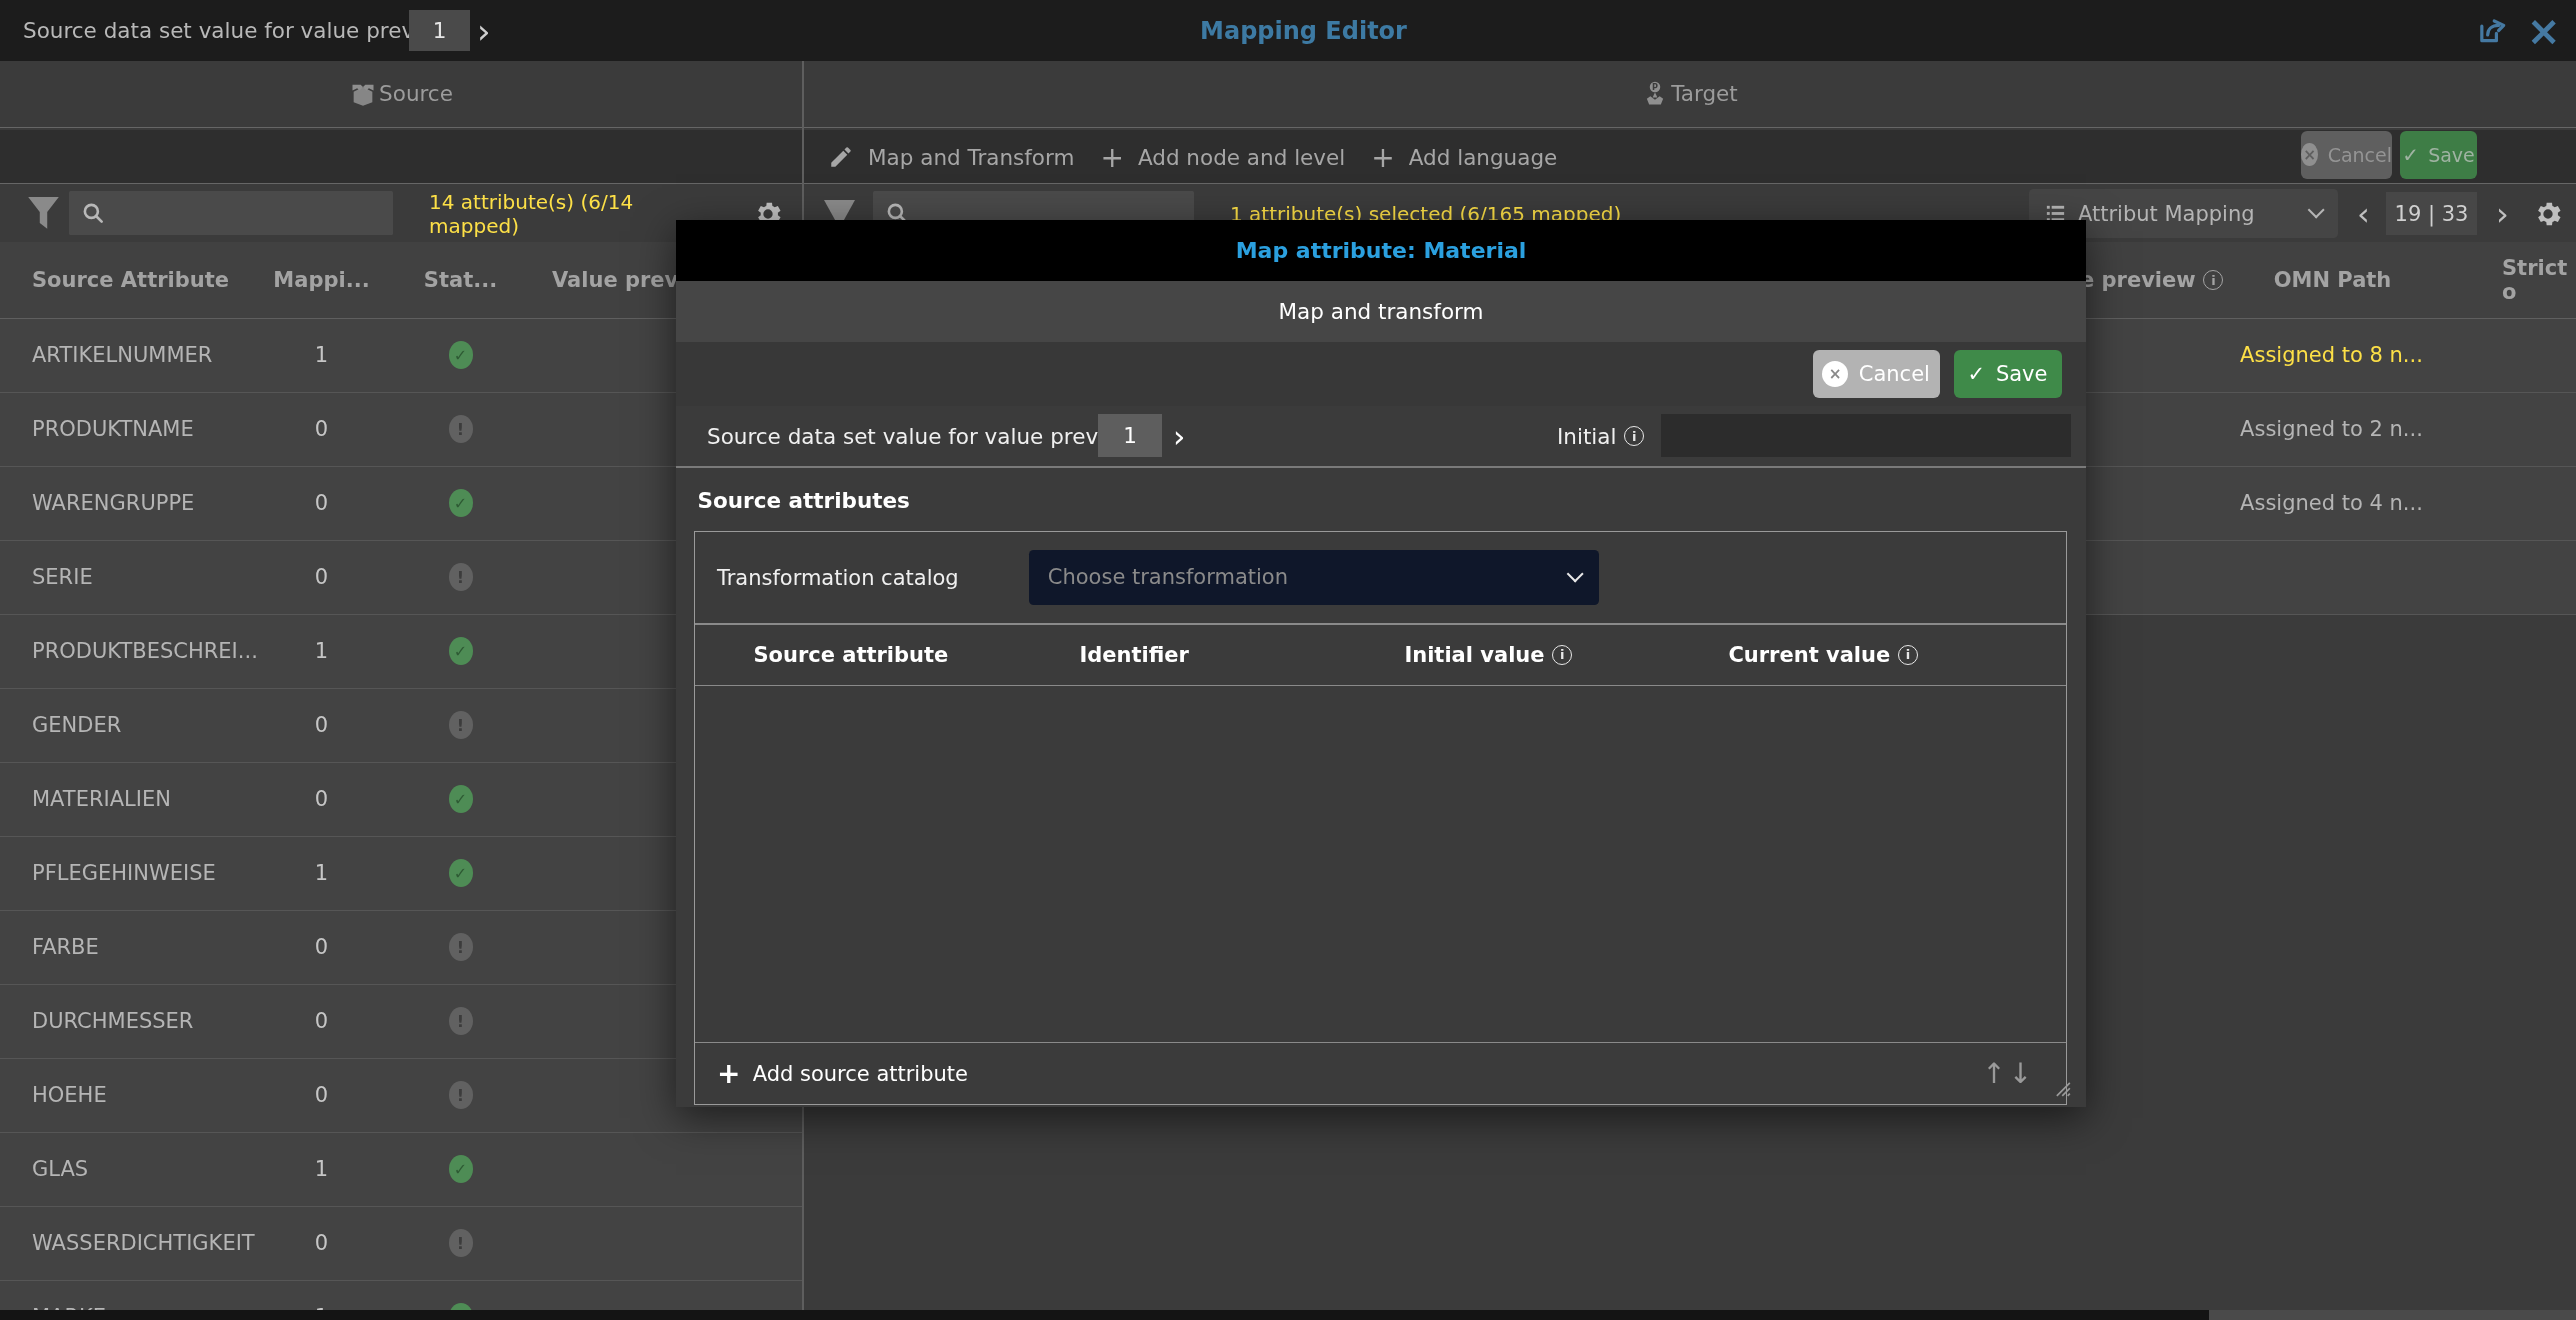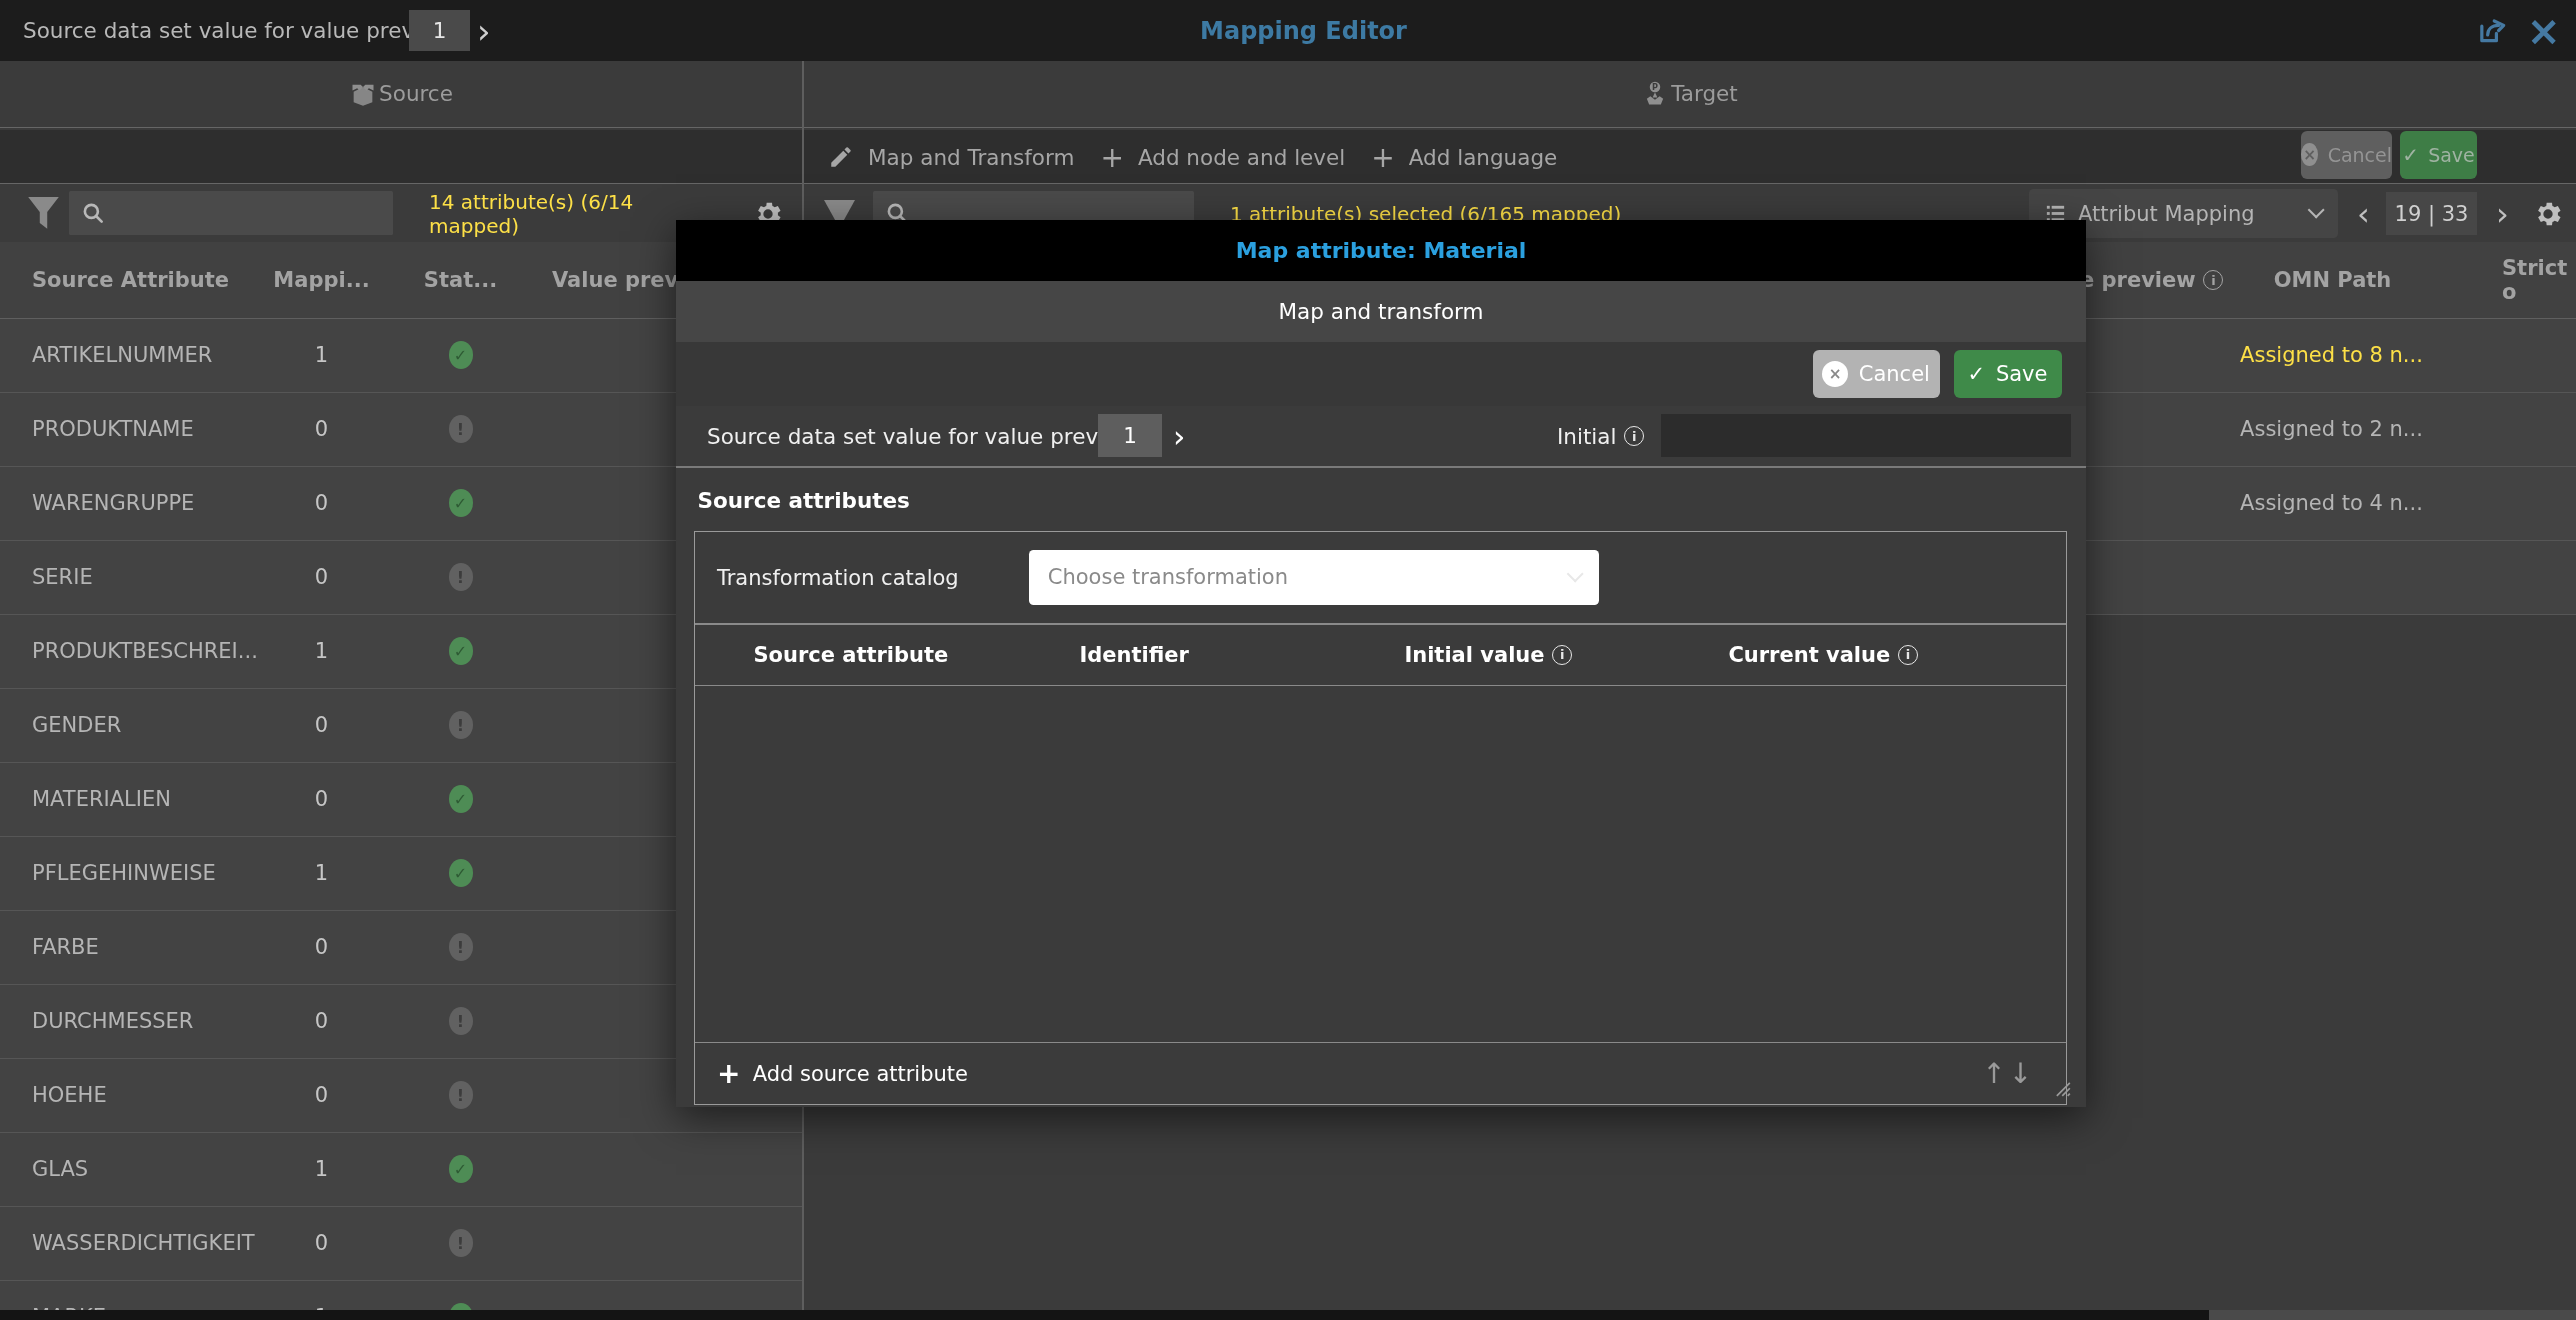--- a/index.html
+++ b/index.html
@@ -106,21 +106,21 @@
     color:#f0f0f0; font-size:21.5px; }
   .m-result-label .info-dot { color:#e8e8e8; }
   .m-result-input { position:absolute; left:985px; top:8.4px; width:410px; height:43px; background:#2c2c2c; }
   .m-div { position:absolute; left:0; width:100%; height:1.5px; background:#7a7a7a; }
   .m-sect { position:absolute; left:0; top:248px; width:100%; height:64px; display:flex; align-items:center;
     padding-left:21.5px; color:#fff; font-size:21.5px; font-weight:bold; }
   .m-panel { position:absolute; left:18.4px; top:311px; width:1373px; height:574px; border:0.8px solid #9a9a9a;
     display:flex; flex-direction:column; }
   .mp-catalog { height:91px; position:relative; display:flex; align-items:center; }
   .mp-catalog .lbl { margin-left:21.5px; color:#f0f0f0; font-size:21px; }
-  .mp-dropdown { position:absolute; left:334px; top:17.6px; width:570px; height:55px; background:#ffffff;
+  .mp-dropdown { position:absolute; left:334px; top:17.6px; width:570px; height:55px; background:#0f172a;
     border-radius:4.6px; display:flex; align-items:center; padding:0 18.4px; color:#8a8a8a; font-size:21px; }
   .mp-dropdown .lbl2 { flex:1; margin-left:0; }
   .mp-dropdown .chev-css { border-color:#e8e8e8; }
   .mp-sep { height:1.5px; background:#8a8a8a; flex:none; }
   .mp-thead { height:60px; position:relative; }
   .mp-th { position:absolute; top:0; height:60px; display:flex; align-items:center; color:#fff;
     font-size:21px; font-weight:bold; }
   .mp-th .info-dot { color:#e8e8e8; }
   .mp-body { flex:1; }
   .mp-addrow { height:61px; display:flex; align-items:center; padding:0 31px 0 21.5px; color:#fff; font-size:21px; }

